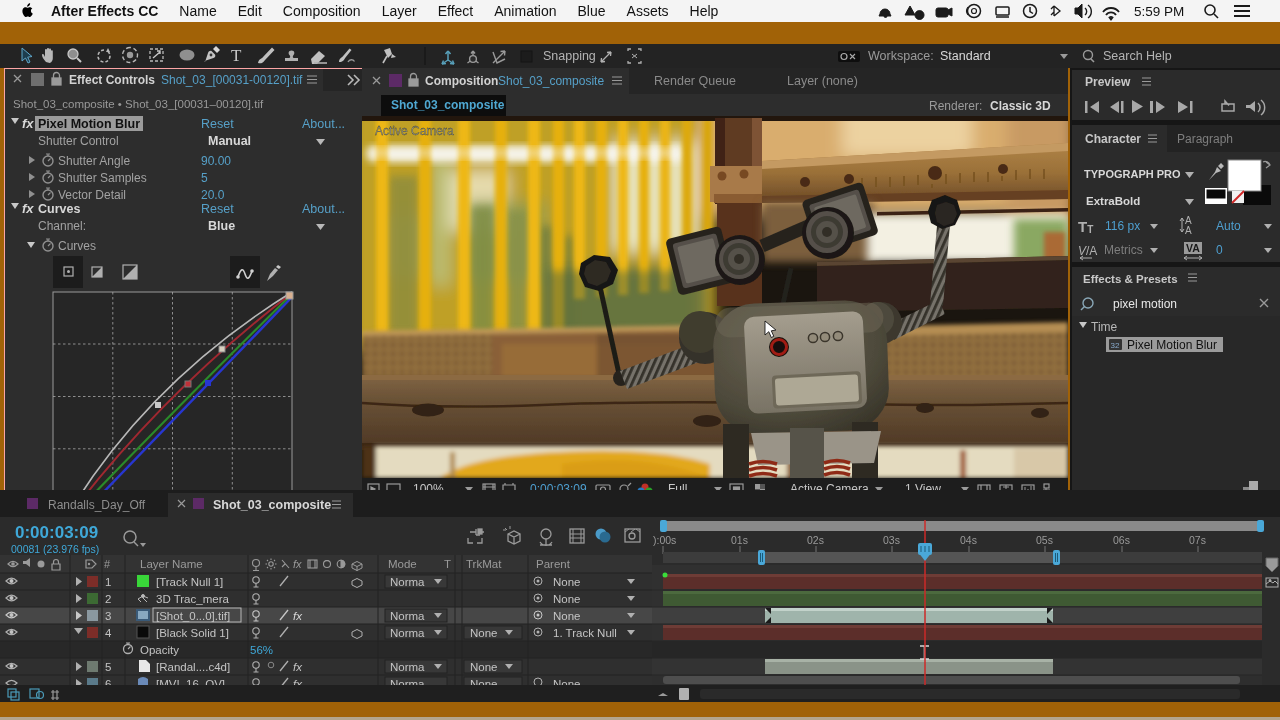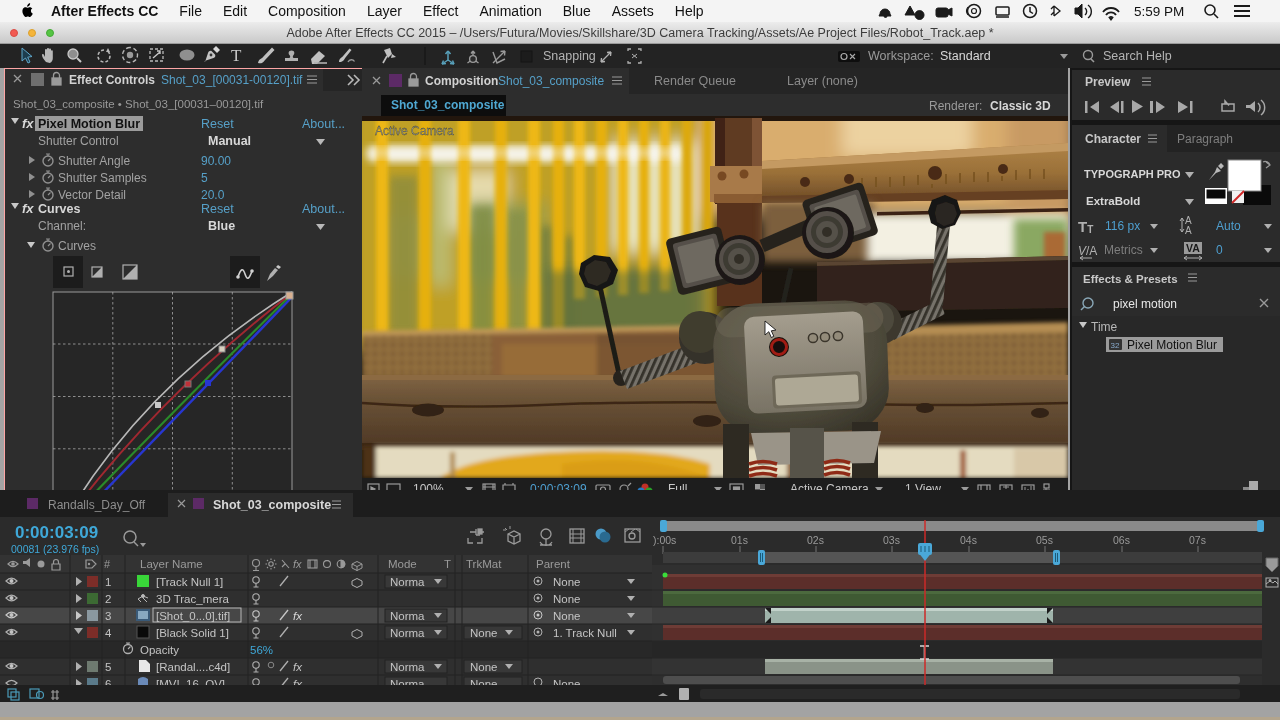--- a/index.html
+++ b/index.html
@@ -1,18 +1,18 @@
 <!DOCTYPE html>
 <html><head><meta charset="utf-8">
 <style>
 html,body{margin:0;padding:0;width:1280px;height:720px;overflow:hidden;background:#161616;
 font-family:"Liberation Sans",sans-serif;}
 *{box-sizing:border-box;}
 .abs{position:absolute;}
-#stage{position:relative;width:1280px;height:720px;background:#a3a3a3;}
+#stage{position:relative;width:1280px;height:720px;background:#a16207;}
 
 #menubar{left:0;top:0;width:1280px;height:22px;background:#f4f4f4;color:#111;
 font-size:14px;display:flex;align-items:center;}
 #menubar .app{font-weight:bold;}
 #menubar span{display:inline-block;}
 #mright{position:absolute;right:8px;top:0;height:22px;display:flex;font-size:13px;color:#111;}
 
 #titlebar{left:0;top:22px;width:1280px;height:22px;
 background:linear-gradient(#ececec,#c9c9c9);border-bottom:1px solid #9a9a9a;}
 #titlebar .tl{position:absolute;top:7px;width:8px;height:8px;border-radius:50%;}
@@ -32,21 +32,21 @@
 <body>
 <div id="stage">
 
   <div id="menubar" class="abs">
     <span style="width:18px"></span>
       <span style="font-size:15px"></span>
     <span style="margin-left:2px;font-size:14px;color:#000"><svg width="13" height="15" viewBox="0 0 13 15" style="vertical-align:-2px">
           <path d="M9.3 2.6c.5-.6.9-1.5.8-2.4-.8 0-1.7.5-2.2 1.2-.5.5-.9 1.4-.8 2.3.9.1 1.7-.5 2.2-1.1zM10.9 7.9c0-1.6 1.3-2.4 1.4-2.4-.8-1.1-1.9-1.3-2.3-1.3-1 0-1.9.6-2.4.6-.5 0-1.3-.6-2.1-.6-1.1 0-2.1.6-2.6 1.6-1.1 2-.3 4.9.8 6.5.5.8 1.2 1.7 2 1.6.8 0 1.1-.5 2.1-.5s1.2.5 2.1.5 1.4-.8 2-1.6c.6-.9.9-1.8.9-1.8s-1.8-.7-1.9-2.6z" fill="#000"></path>
         </svg></span>
     <span class="app" style="margin-left:18px">After Effects CC</span>
-    <span style="margin-left:21px">File</span>
+    <span style="margin-left:21px">Name</span>
     <span style="margin-left:21px">Edit</span>
     <span style="margin-left:21px">Composition</span>
     <span style="margin-left:21px">Layer</span>
     <span style="margin-left:21px">Effect</span>
     <span style="margin-left:21px">Animation</span>
     <span style="margin-left:21px">Blue</span>
     <span style="margin-left:21px">Assets</span>
     <span style="margin-left:21px">Help</span>
     <div id="mright">
       <svg width="400" height="22" viewBox="0 0 400 22">
@@ -70,26 +70,20 @@
         <text x="262" y="16" font-size="13.5" fill="#111">5:59 PM</text>
         <g fill="none" stroke="#1a1a1a" stroke-width="1.6">
           <circle cx="338" cy="10" r="5"></circle>
             <line x1="342" y1="14" x2="346" y2="18"></line>
           <path d="M362 6 h16 M362 11 h16 M362 16 h16" stroke-width="1.8"></path>
         </g>
       </svg>
     </div>
   </div>
 
-  <div id="titlebar" class="abs">
-    <div class="tl" style="left:10px;background:#f25a52;border:0.5px solid #d94c44"></div>
-    <div class="tl" style="left:28px;background:#f5b53a;border:0.5px solid #dba02e"></div>
-    <div class="tl" style="left:46px;background:#55c443;border:0.5px solid #43aa35"></div>
-    <div id="title-text">Adobe After Effects CC 2015 – /Users/Futura/Movies/Skillshare/3D Camera Tracking/Assets/Ae Project Files/Robot_Track.aep *</div>
-  </div>
 
   <div id="toolbar" class="abs">
     <svg width="1280" height="24" style="position:absolute;left:0;top:0">
 
       <path d="M22 4 L22 17 L25.5 14 L28 19 L30 18 L27.7 13.2 L32 12.5 Z" fill="#1d3d4e" stroke="#5fa8cc" stroke-width="1"></path>
 
       <path d="M46 18 c-2-2 -4-5 -4-7 0-1 1.5-1.5 2 0 l1 2 0-7 c0-1.5 2-1.5 2 0 l0 5 0-6 c0-1.5 2-1.5 2 0 l0 6 0-5.3 c0-1.5 2-1.5 2 0 l0 5.5 0-4 c0-1.4 1.8-1.4 1.8 0 l0 7 c0 2 -1 4 -3 4.8 z" fill="#b8b8b8"></path>
 
       <circle cx="73" cy="10" r="5" fill="#8f8f8f" stroke="#c8c8c8" stroke-width="1.3"></circle>
       <line x1="77" y1="14" x2="81" y2="18" stroke="#c8c8c8" stroke-width="2"></line>

